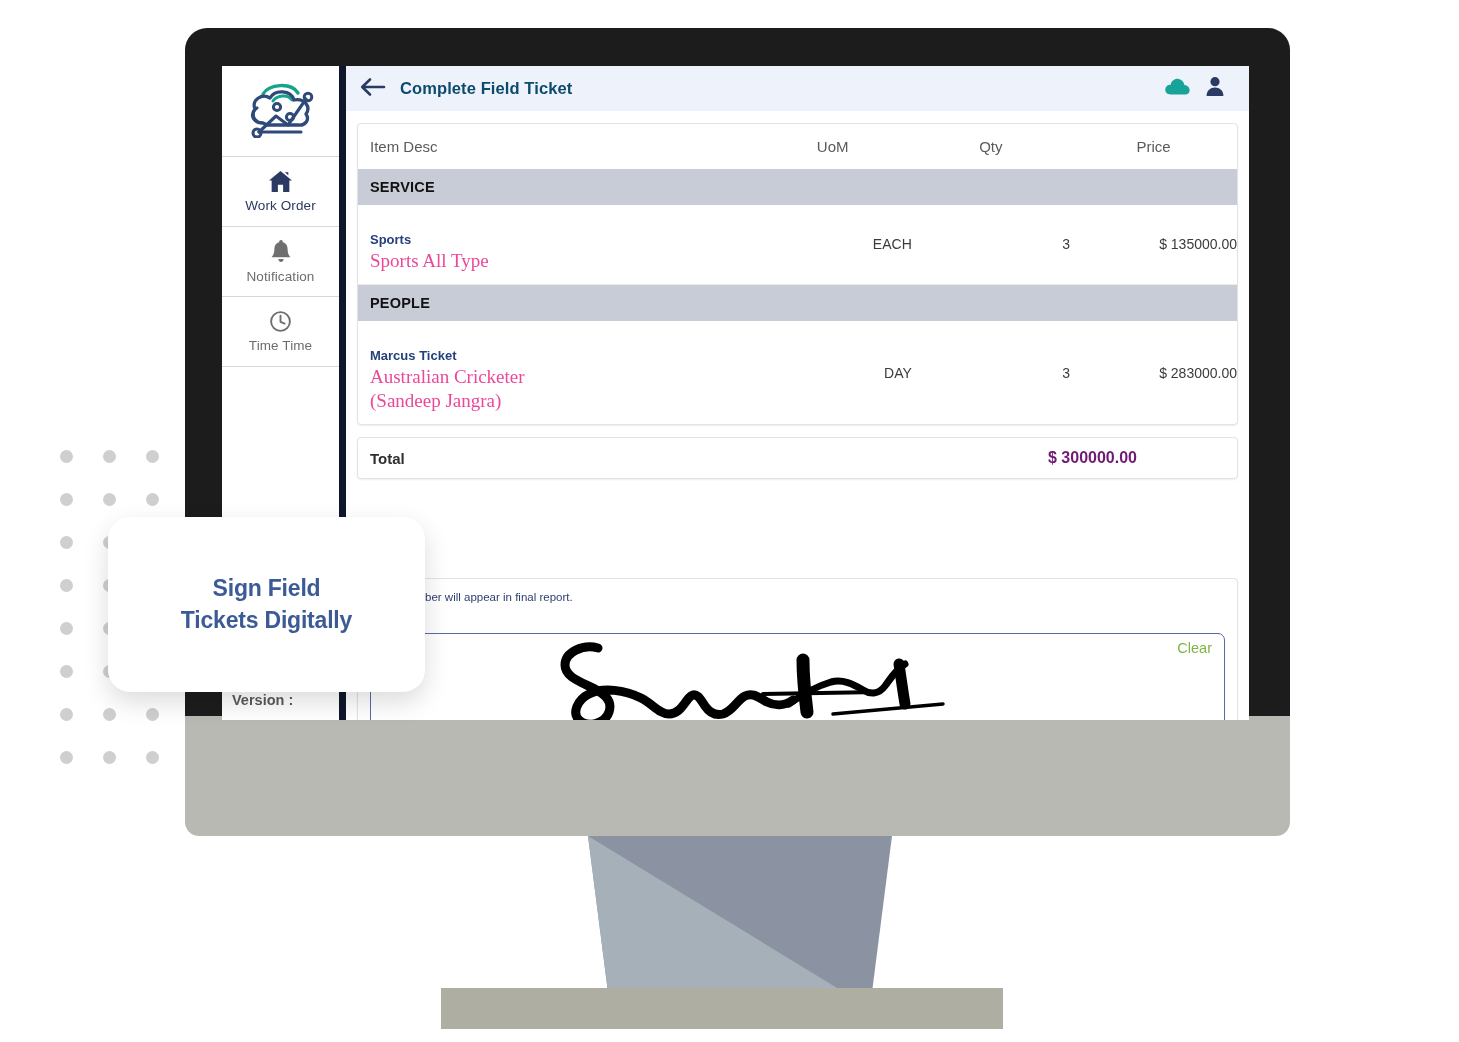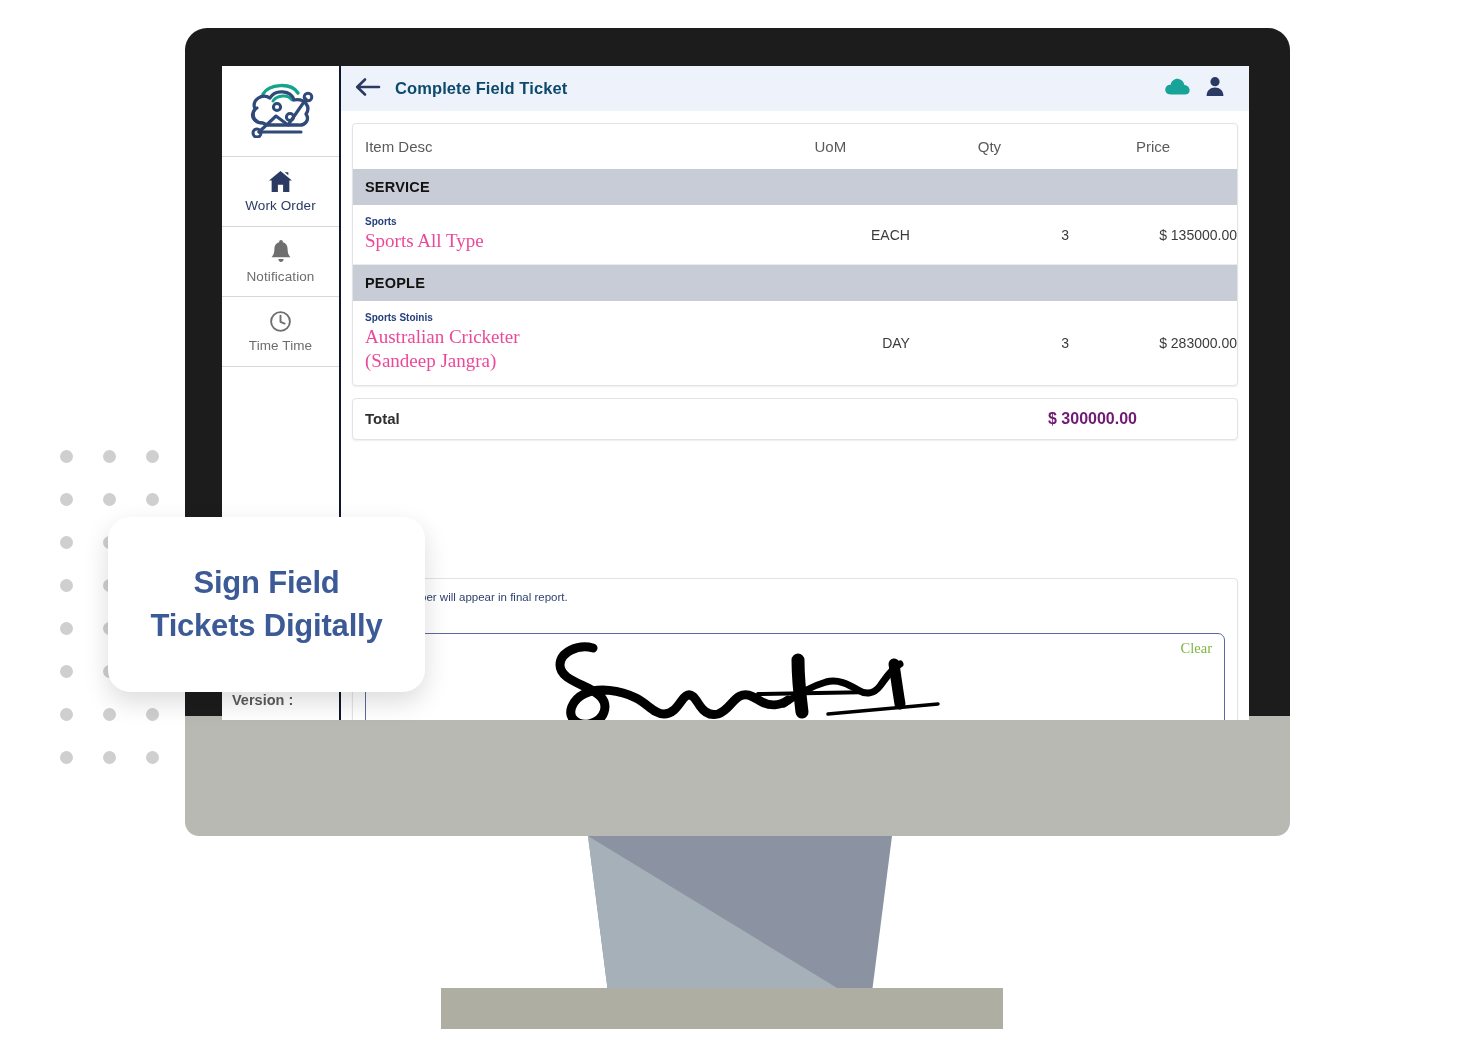--- a/index.html
+++ b/index.html
@@ -93,21 +93,21 @@
     inset: 0;
     display: flex;
     background: #ffffff;
   }
 
   
   #sidebar {
     width: 117px;
     flex: 0 0 117px;
     background: #ffffff;
-    border-right: 2px solid #0f172a;
+    border-right: 7px solid #0f172a;
     display: flex;
     flex-direction: column;
   }
   #logo-cell {
     height: 90px;
     border-bottom: 1px solid #d8d8d8;
     display: flex;
     align-items: center;
     justify-content: center;
   }
@@ -221,22 +221,23 @@
   }
   tr.item td.c-desc {
     text-align: left;
     padding-left: 12px;
     line-height: 1.28;
   }
   tr.item:last-child td { border-bottom: none; }
   .item-name {
     font-weight: bold;
     color: #25407d;
-    font-size: 10px;
+    font-size: 13px;
     display: block;
+    margin-top: 16px;
   }
   .item-sub {
     color: #ec4899;
     font-size: 19px;
     display: block;
     font-family: Liberation Serif, serif;
   }
   .price-cell { font-size: 14px; color: #2d2d2d; }
 
   
@@ -287,21 +288,20 @@
     background: #ffffff;
     overflow: hidden;
   }
   #clear-link {
     position: absolute;
     right: 12px;
     top: 6px;
     font-size: 14.5px;
     color: #7fb541;
     cursor: pointer;
-    font-family: Liberation Serif, serif;
   }
   #sig-ink {
     position: absolute;
     left: 170px;
     top: 4px;
     width: 440px;
     height: 100px;
   }
 
   
@@ -314,21 +314,21 @@
     background: #ffffff;
     border-radius: 22px;
     box-shadow: 0 10px 26px rgba(0,0,0,.14);
     display: flex;
     align-items: center;
     justify-content: center;
     z-index: 5;
   }
   #callout .callout-text {
     text-align: center;
-    font-size: 31px;
+    font-size: 23px;
     font-weight: bold;
     line-height: 1.38;
     color: #3c5a96;
     letter-spacing: -.2px;
   }
 </style>
 </head>
 <body>
 
 <div id="dot-grid">
@@ -482,21 +482,21 @@
                   <td>EACH</td>
                   <td>3</td>
                   <td class="price-cell">$ 135000.00</td>
                 </tr>
 
                 <tr class="group">
                   <td colspan="4">PEOPLE</td>
                 </tr>
                 <tr class="item">
                   <td class="c-desc">
-                    <span class="item-name">Sports Stoinis</span>
+                    <span class="item-name">Marcus Ticket</span>
                     <span class="item-sub">Australian Cricketer</span>
                     <span class="item-sub">(Sandeep Jangra)</span>
                   </td>
                   <td>DAY</td>
                   <td>3</td>
                   <td class="price-cell">$ 283000.00</td>
                 </tr>
 
               </tbody>
             </table>

